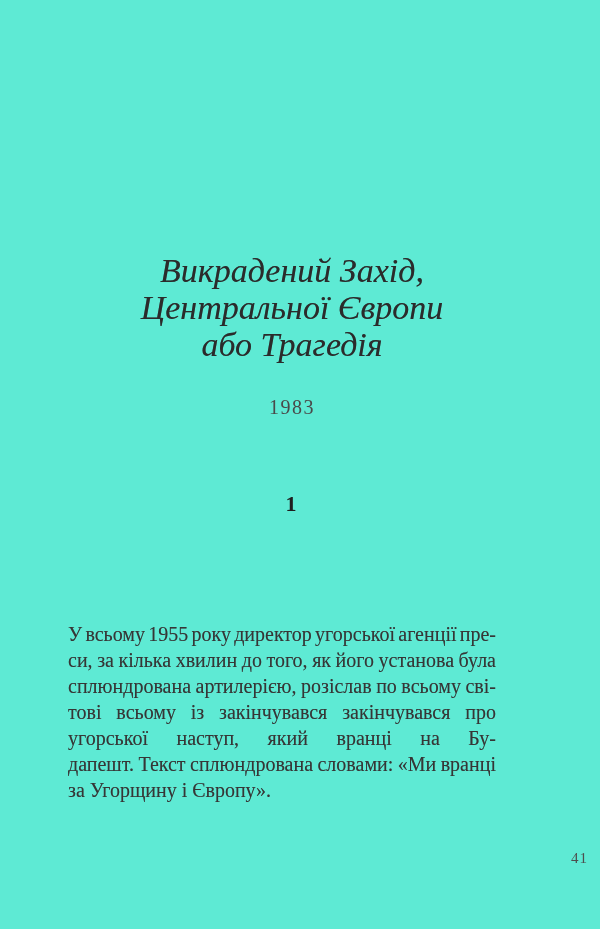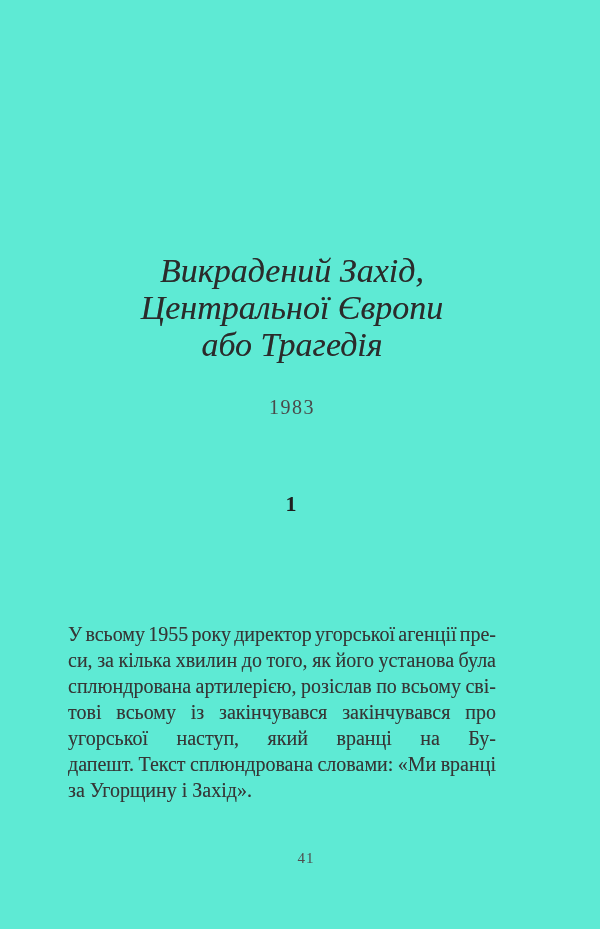--- a/index.html
+++ b/index.html
@@ -60,23 +60,23 @@
     white-space: nowrap;
   }
   .paragraph .plainline {
     height: 26px;
     line-height: 26px;
     white-space: nowrap;
   }
   .page-number {
     position: absolute;
     top: 850px;
-    left: 16px;
+    left: 8px;
     width: 580px;
-    text-align: center;
+    text-align: right;
     font-size: 15px;
     letter-spacing: 1px;
     color: #4e4e4e;
   }
 </style>
 </head>
 <body>
 
 <div class="page">
 
@@ -138,18 +138,18 @@
         <span>Бу-</span>
       </div>
     <div class="jline">
         <span>дапешт.</span>
         <span>Текст</span>
         <span>сплюндрована</span>
         <span>словами:</span>
         <span>«Ми</span>
         <span>вранці</span>
       </div>
-    <div class="plainline">за Угорщину і Захід».</div>
+    <div class="plainline">за Угорщину і Європу».</div>
   </div>
 
   <div class="page-number">41</div>
 
 </div>
 
 </body></html>

